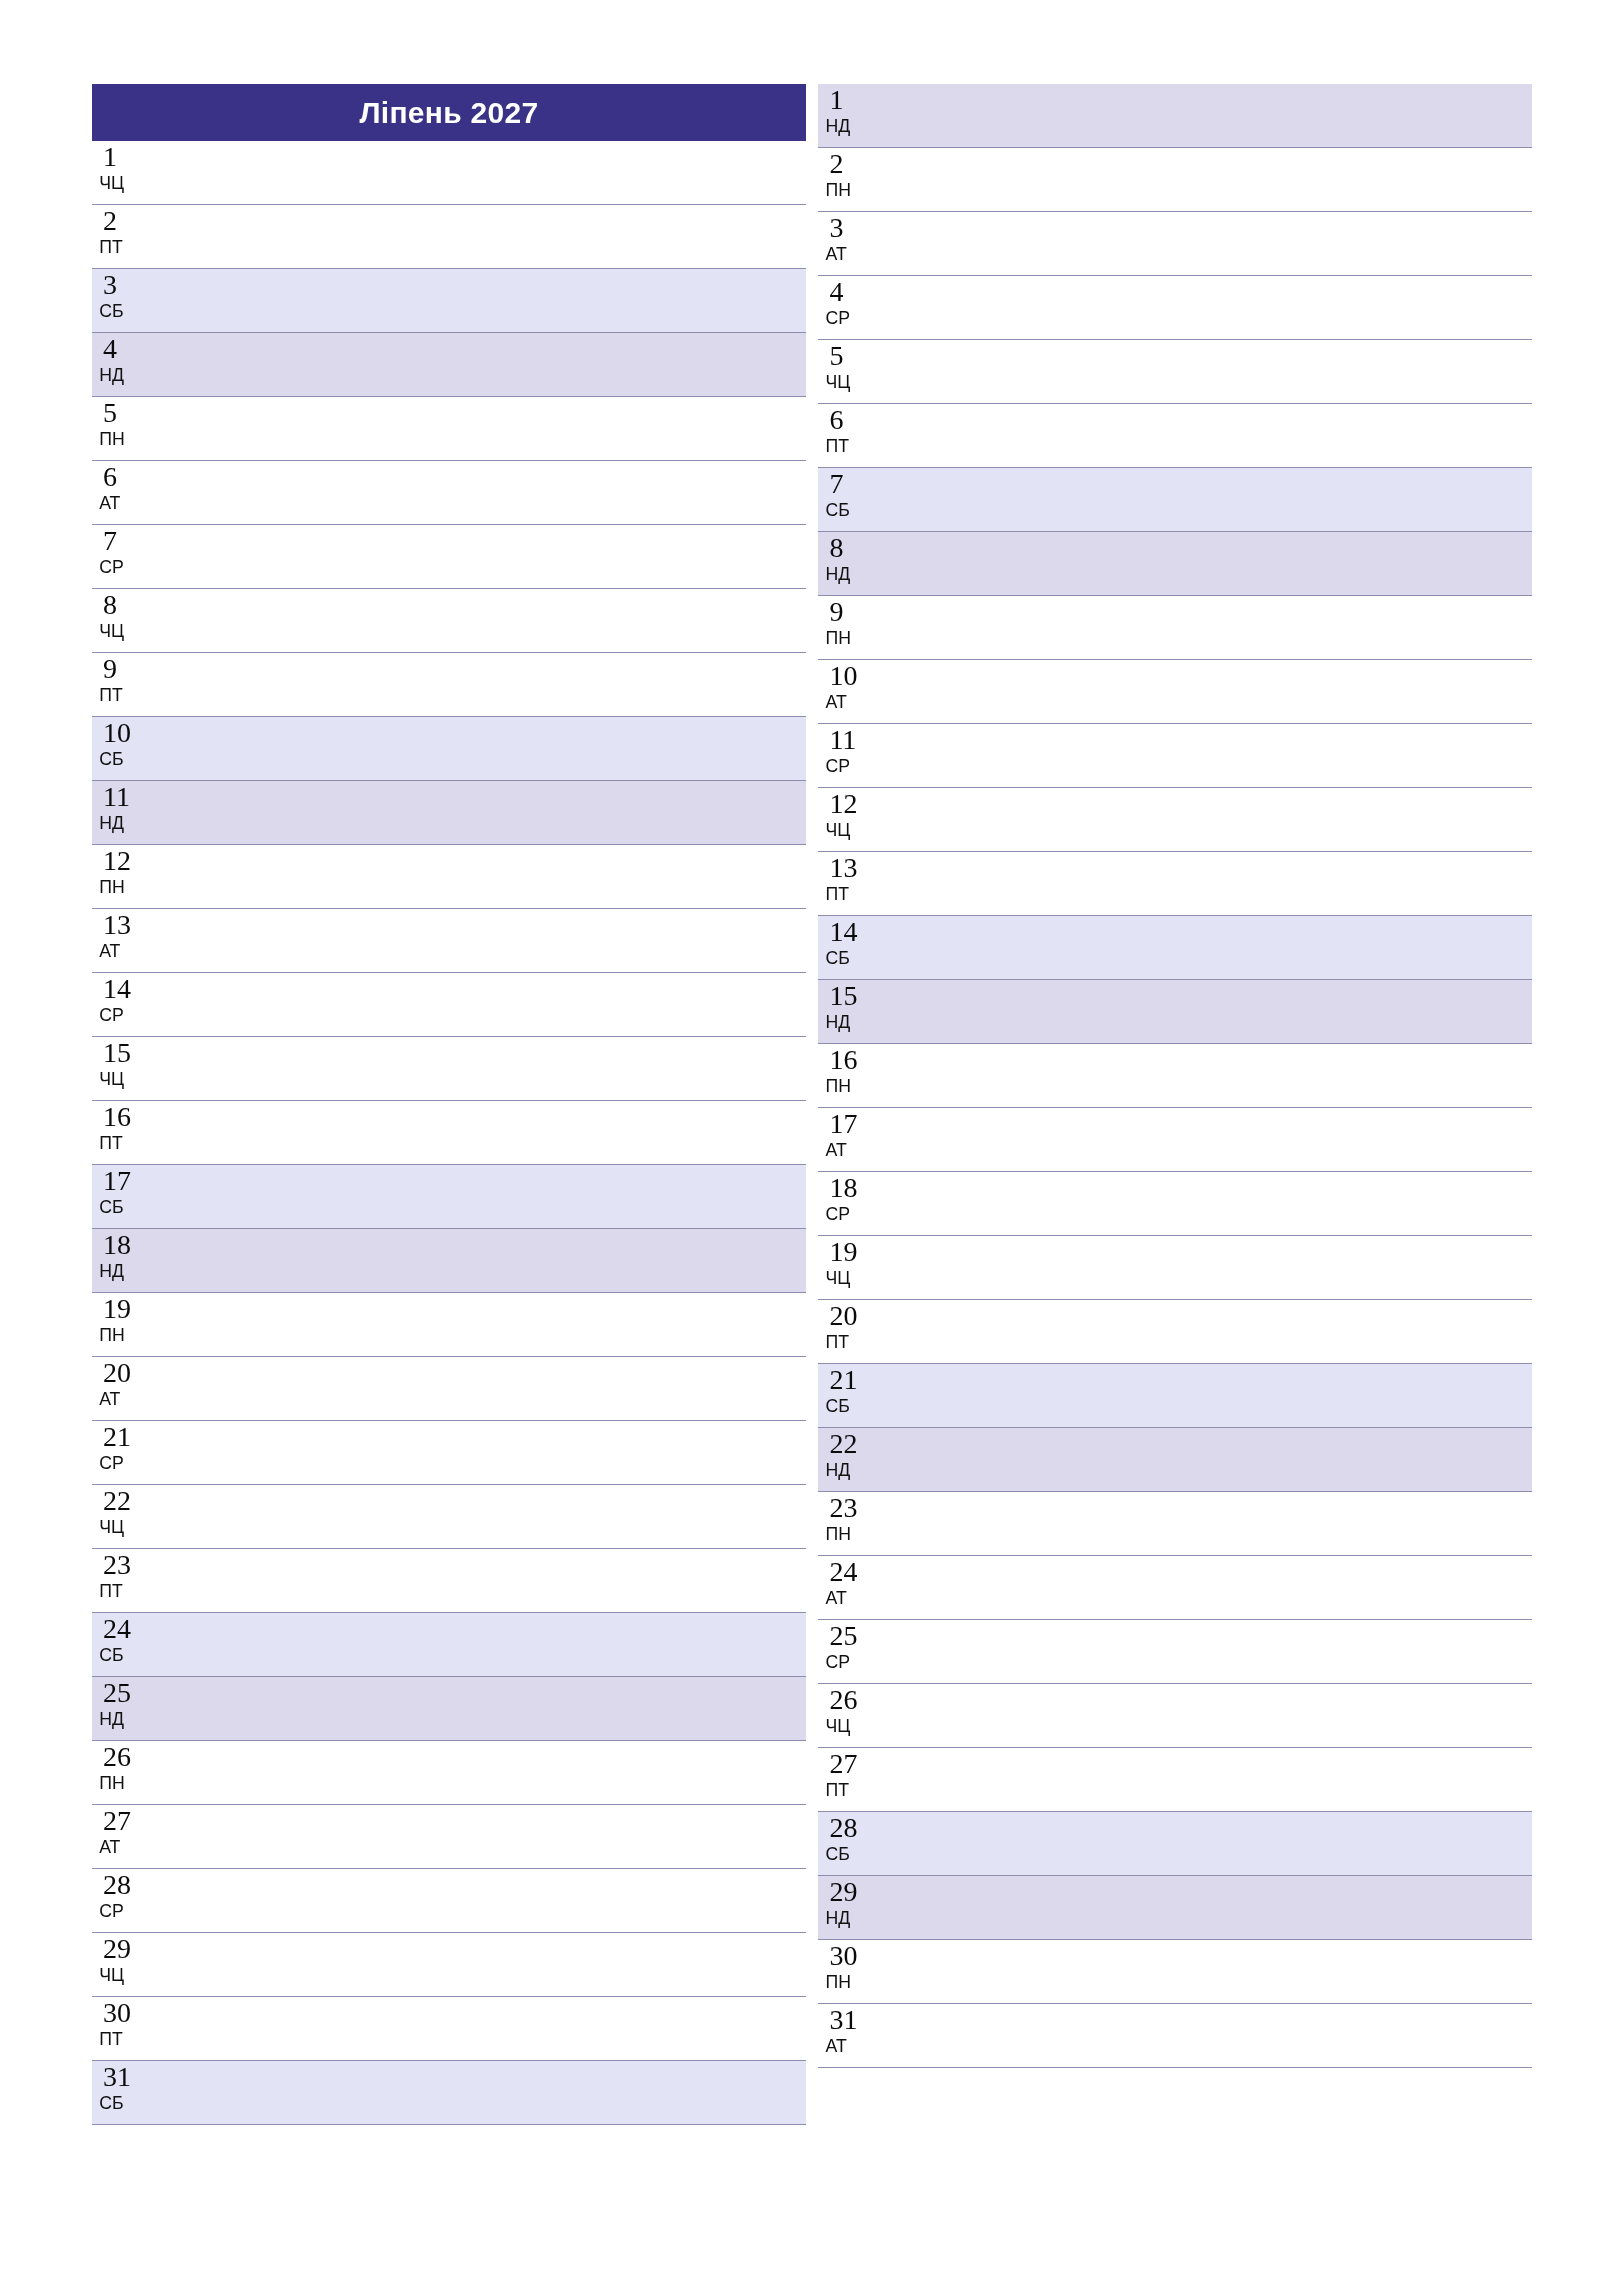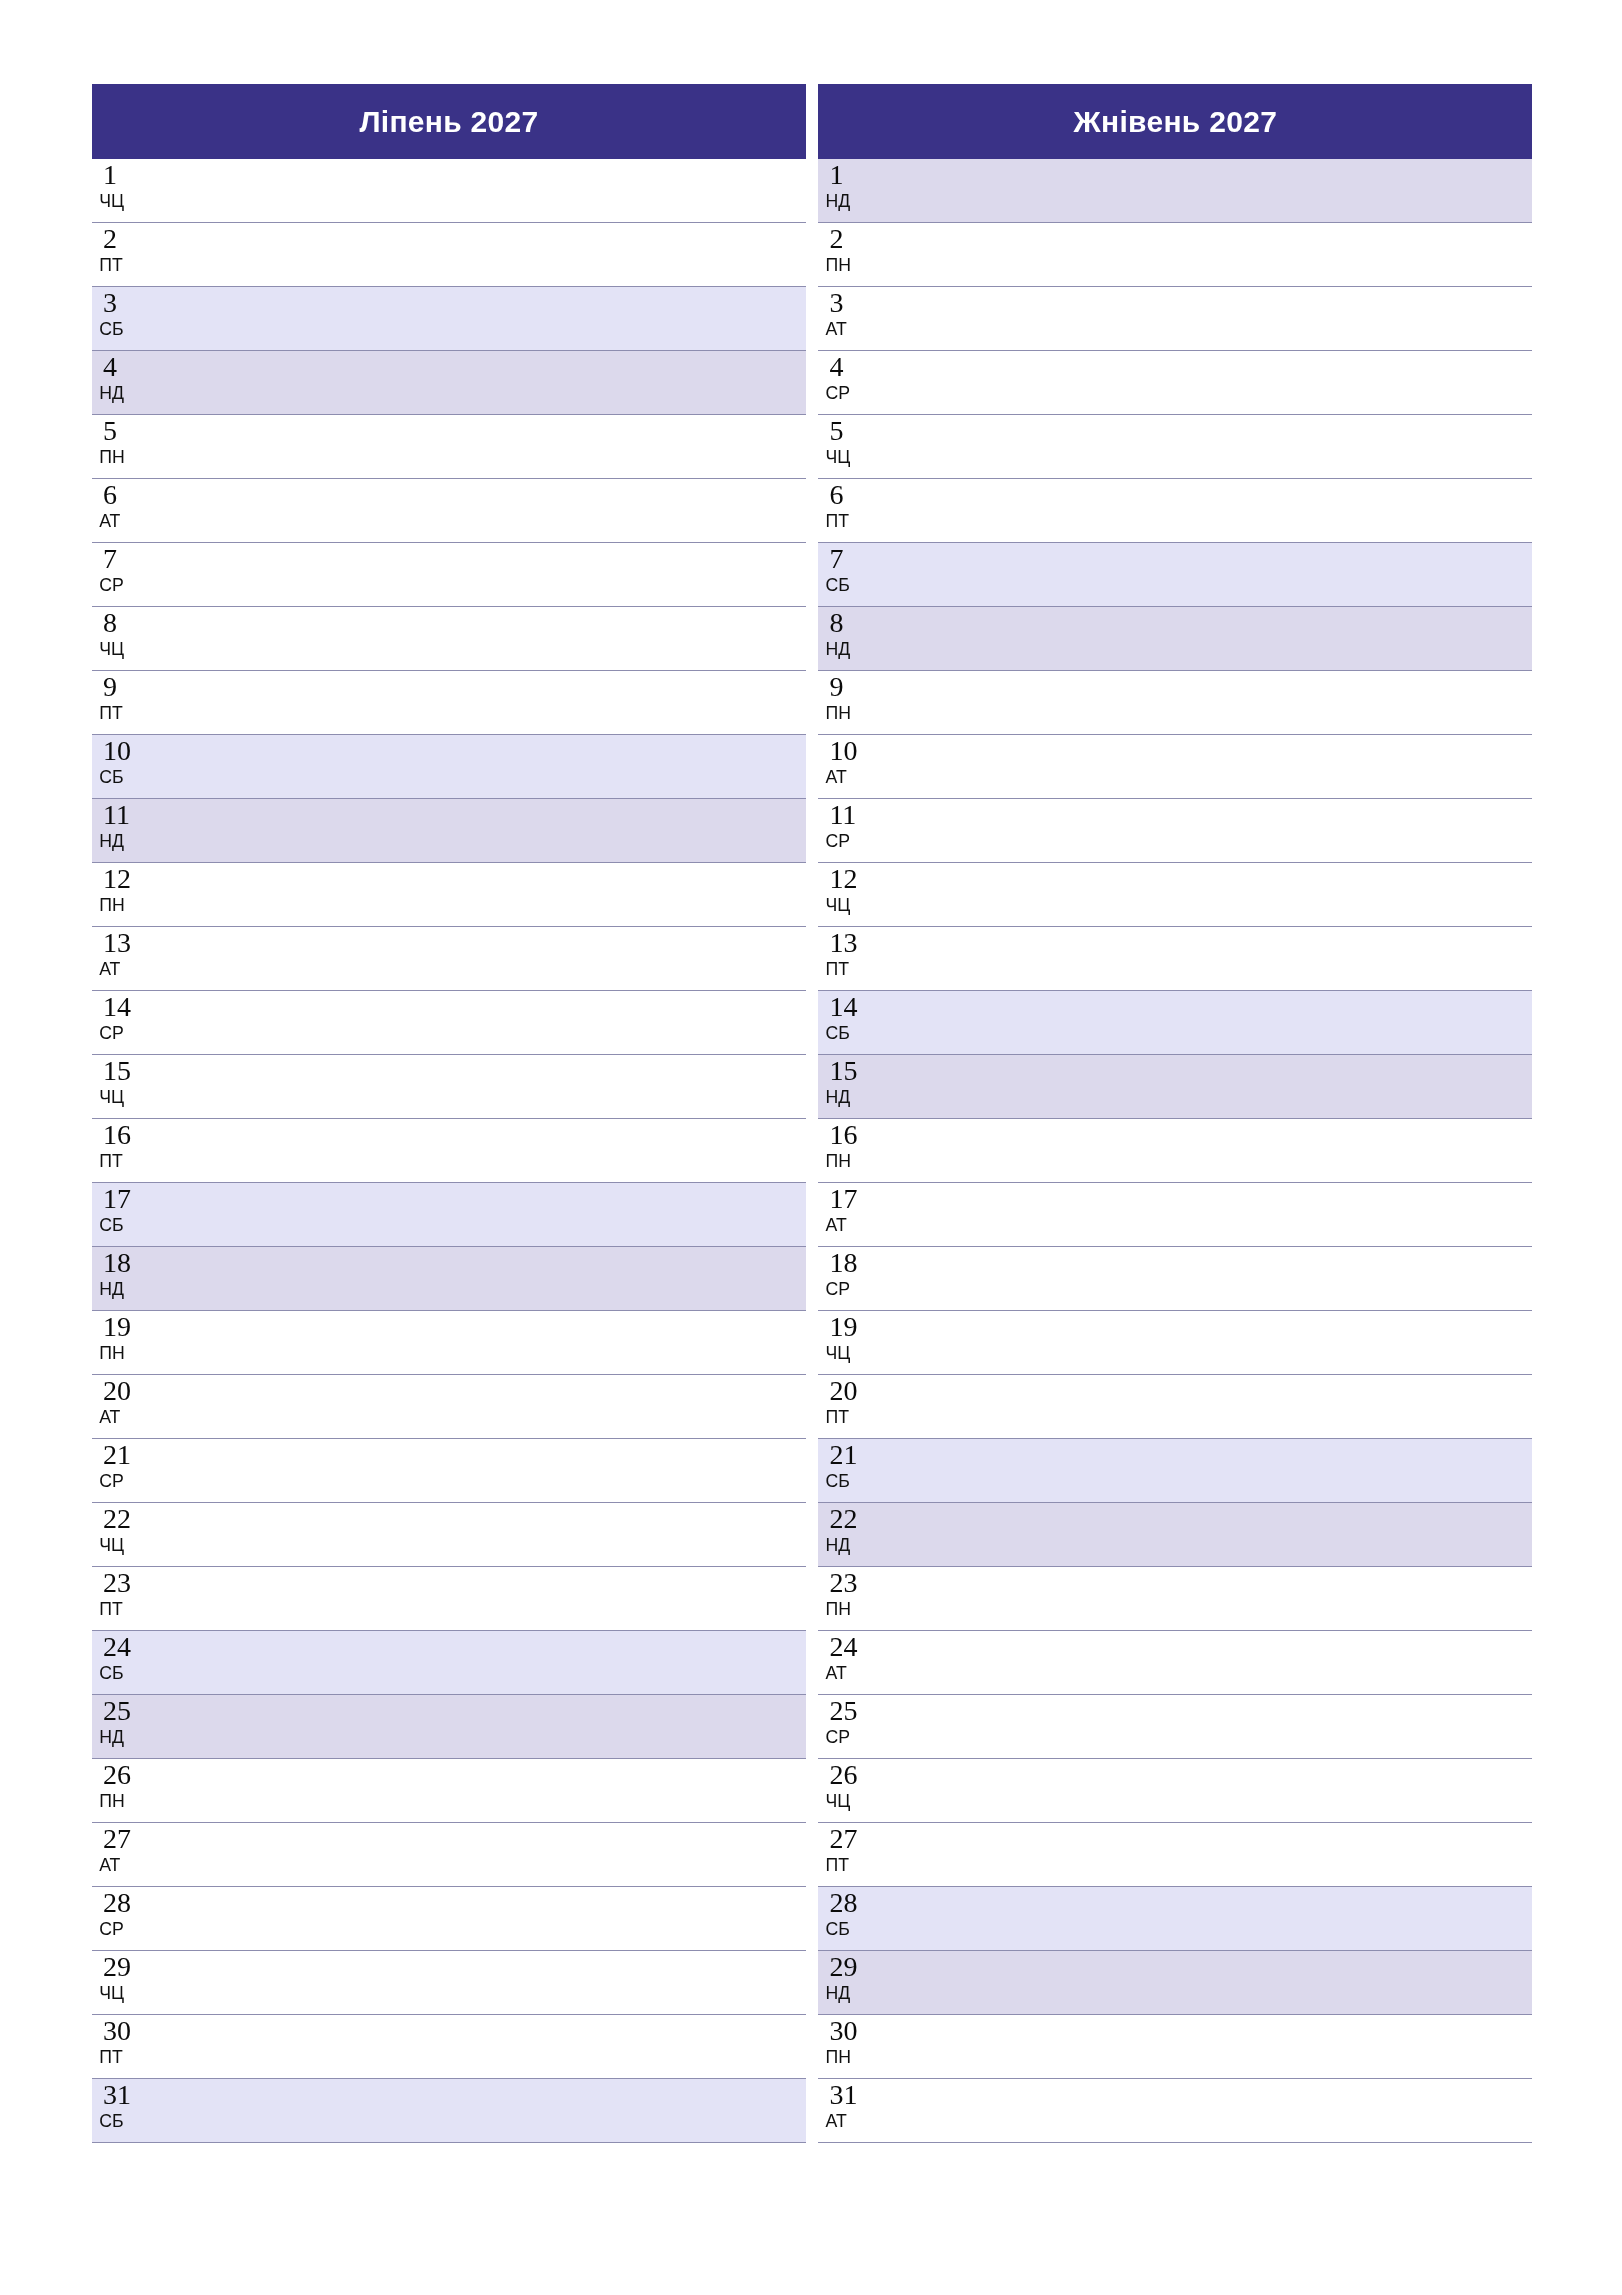--- a/index.html
+++ b/index.html
@@ -23,21 +23,21 @@
     gap: 12.4px;
   }
 
   .month-panel {
     width: 714px;
     display: flex;
     flex-direction: column;
   }
 
   .month-header {
-    height: 75px;
+    height: 57px;
     background: #3a3287;
     color: #ffffff;
     display: flex;
     align-items: center;
     justify-content: center;
     box-sizing: border-box;
   }
 
   .month-title {
     font-family: "Liberation Sans", sans-serif;
@@ -260,23 +260,20 @@
           <div class="write-area"></div>
         </div>
         <div class="day-row sat">
           <span class="day-number">31</span>
           <span class="day-abbr">СБ</span>
           <div class="write-area"></div>
         </div>
       </div>
     </div>
     <div class="month-panel">
-      <div class="month-header">
-        <div class="month-title">Жнівень 2027</div>
-      </div>
       <div class="days-list">
         <div class="day-row sun">
           <span class="day-number">1</span>
           <span class="day-abbr">НД</span>
           <div class="write-area"></div>
         </div>
         <div class="day-row">
           <span class="day-number">2</span>
           <span class="day-abbr">ПН</span>
           <div class="write-area"></div>

